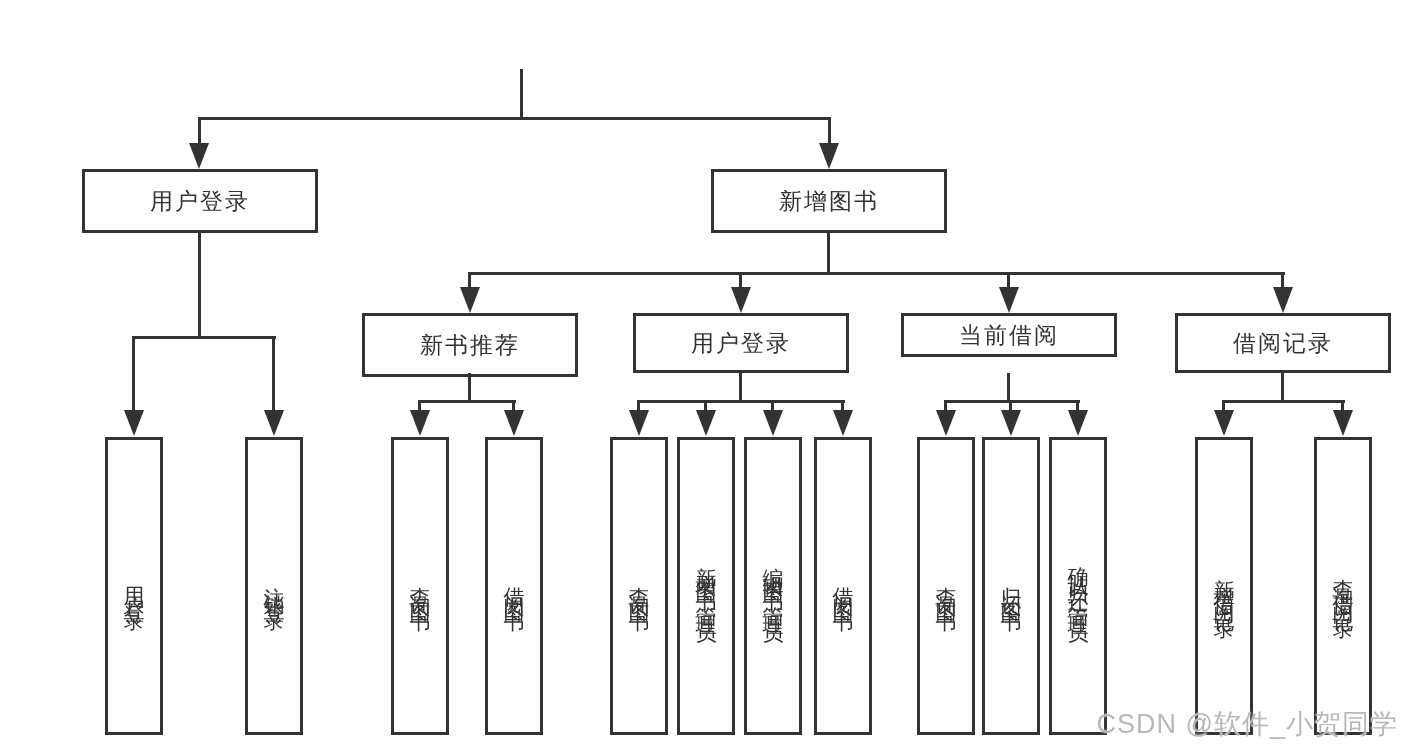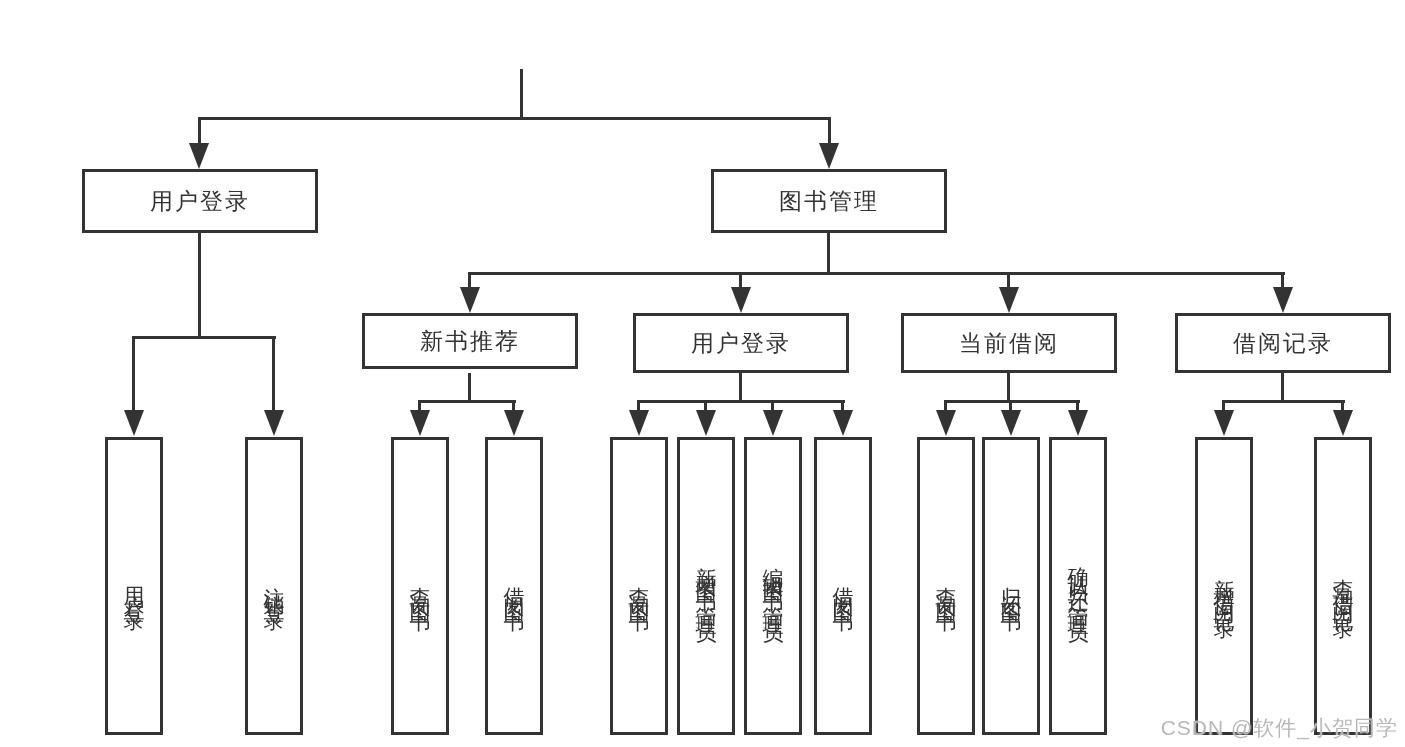--- a/index.html
+++ b/index.html
@@ -45,21 +45,21 @@
     width: 0;
     height: 0;
     border-left: 10px solid transparent;
     border-right: 10px solid transparent;
     border-top: 26px solid var(--line);
   }
   .watermark {
     position: absolute;
     right: 7px;
     bottom: 5px;
-    font-size: 21px;
+    font-size: 27px;
     color: var(--wm);
     letter-spacing: 1px;
     z-index: 5;
     text-shadow: 0 0 2px #ffffff;
   }
 </style>
 </head>
 <body>
 
 <div class="stage">
@@ -69,48 +69,48 @@
   <div class="line" style="left:198px; top:117px; width:633px; height:3px;"></div>
   <div class="line" style="left:198px; top:119px; width:3px; height:28px;"></div>
   <div class="line" style="left:828px; top:119px; width:3px; height:28px;"></div>
   <div class="arrow" style="left:189px; top:143px;"></div>
   <div class="arrow" style="left:819px; top:143px;"></div>
 
   <div class="box" style="left:82px; top:169px; width:236px; height:64px;">
     <span>用户登录</span>
   </div>
   <div class="box" style="left:711px; top:169px; width:236px; height:64px;">
-    <span>图书管理</span>
+    <span>新增图书</span>
   </div>
 
   <div class="line" style="left:198px; top:233px; width:3px; height:106px;"></div>
   <div class="line" style="left:132px; top:336px; width:144px; height:3px;"></div>
   <div class="line" style="left:132px; top:338px; width:3px; height:74px;"></div>
   <div class="line" style="left:272px; top:338px; width:3px; height:74px;"></div>
   <div class="arrow" style="left:124px; top:410px;"></div>
   <div class="arrow" style="left:264px; top:410px;"></div>
 
   <div class="line" style="left:827px; top:233px; width:3px; height:42px;"></div>
   <div class="line" style="left:468px; top:272px; width:817px; height:3px;"></div>
   <div class="line" style="left:468px; top:274px; width:3px; height:17px;"></div>
   <div class="line" style="left:739px; top:274px; width:3px; height:17px;"></div>
   <div class="line" style="left:1007px; top:274px; width:3px; height:17px;"></div>
   <div class="line" style="left:1281px; top:274px; width:3px; height:17px;"></div>
   <div class="arrow" style="left:460px; top:287px;"></div>
   <div class="arrow" style="left:731px; top:287px;"></div>
   <div class="arrow" style="left:999px; top:287px;"></div>
   <div class="arrow" style="left:1273px; top:287px;"></div>
 
-  <div class="box" style="left:362px; top:313px; width:216px; height:56px;">
+  <div class="box" style="left:362px; top:313px; width:216px; height:64px;">
     <span>新书推荐</span>
   </div>
   <div class="box" style="left:633px; top:313px; width:216px; height:60px;">
     <span>用户登录</span>
   </div>
-  <div class="box" style="left:901px; top:313px; width:216px; height:60px;align-items:center;">
+  <div class="box" style="left:901px; top:313px; width:216px; height:44px;align-items:center;">
     <span>当前借阅</span>
   </div>
   <div class="box" style="left:1175px; top:313px; width:216px; height:60px;">
     <span>借阅记录</span>
   </div>
 
   <div class="line" style="left:468px; top:373px; width:3px; height:30px;"></div>
   <div class="line" style="left:418px; top:400px; width:98px; height:3px;"></div>
   <div class="line" style="left:418px; top:402px; width:3px; height:10px;"></div>
   <div class="line" style="left:512px; top:402px; width:3px; height:10px;"></div>

